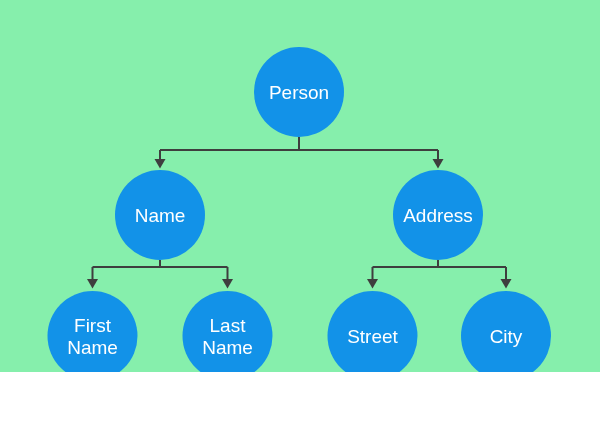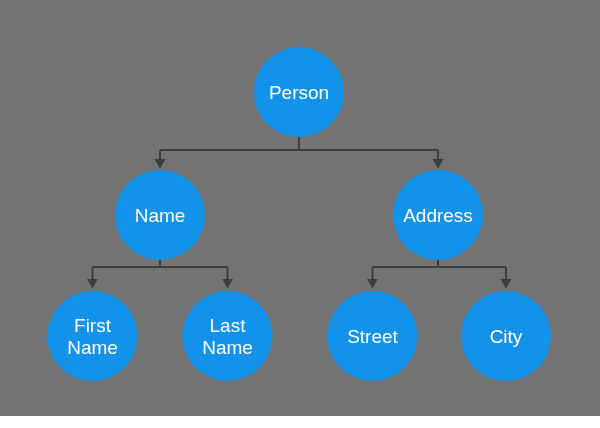--- a/index.html
+++ b/index.html
@@ -3,22 +3,22 @@
 <meta charset="utf-8">
 <style>
   html, body {
     margin: 0;
     padding: 0;
     background: #ffffff;
   }
   .canvas {
     position: relative;
     width: 600px;
-    height: 416px;
-    background: #737373;
+    height: 372px;
+    background: #86efac;
     overflow: hidden;
   }
   .edge {
     fill: none;
     stroke-width: 2;
     stroke-linecap: butt;
     stroke-linejoin: miter;
   }
   .node-label {
     font-family: "Liberation Sans", sans-serif;

